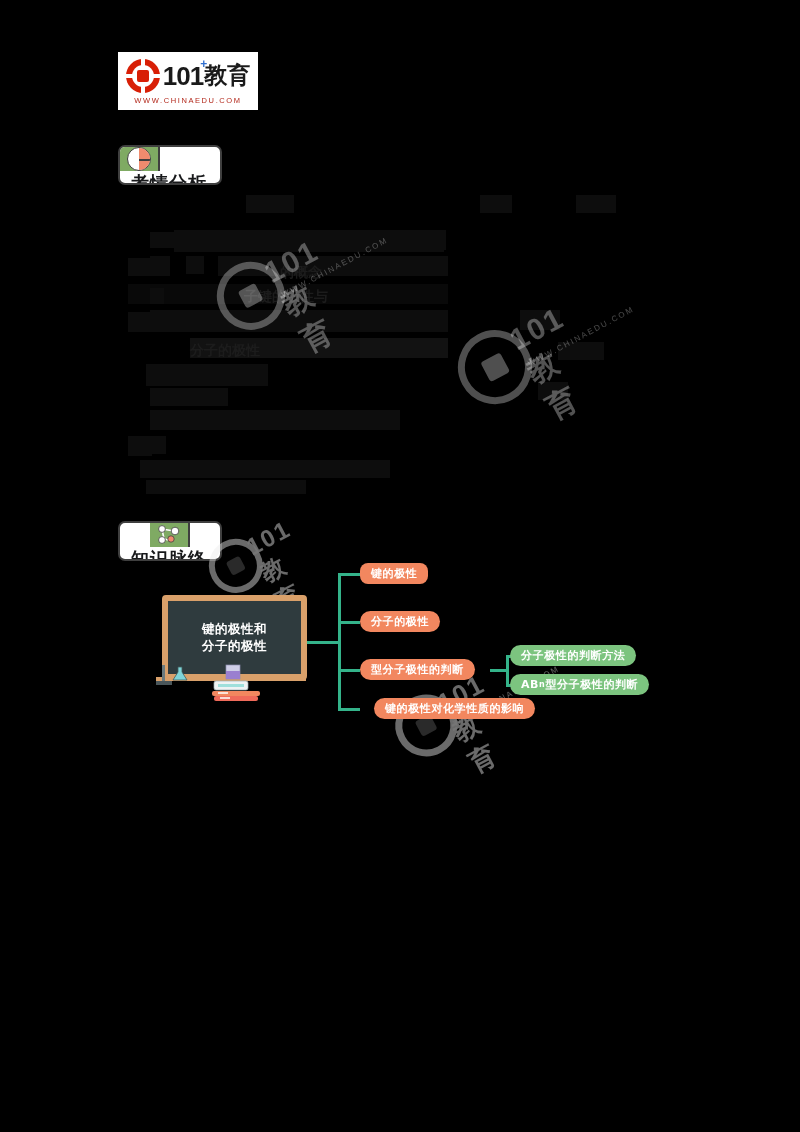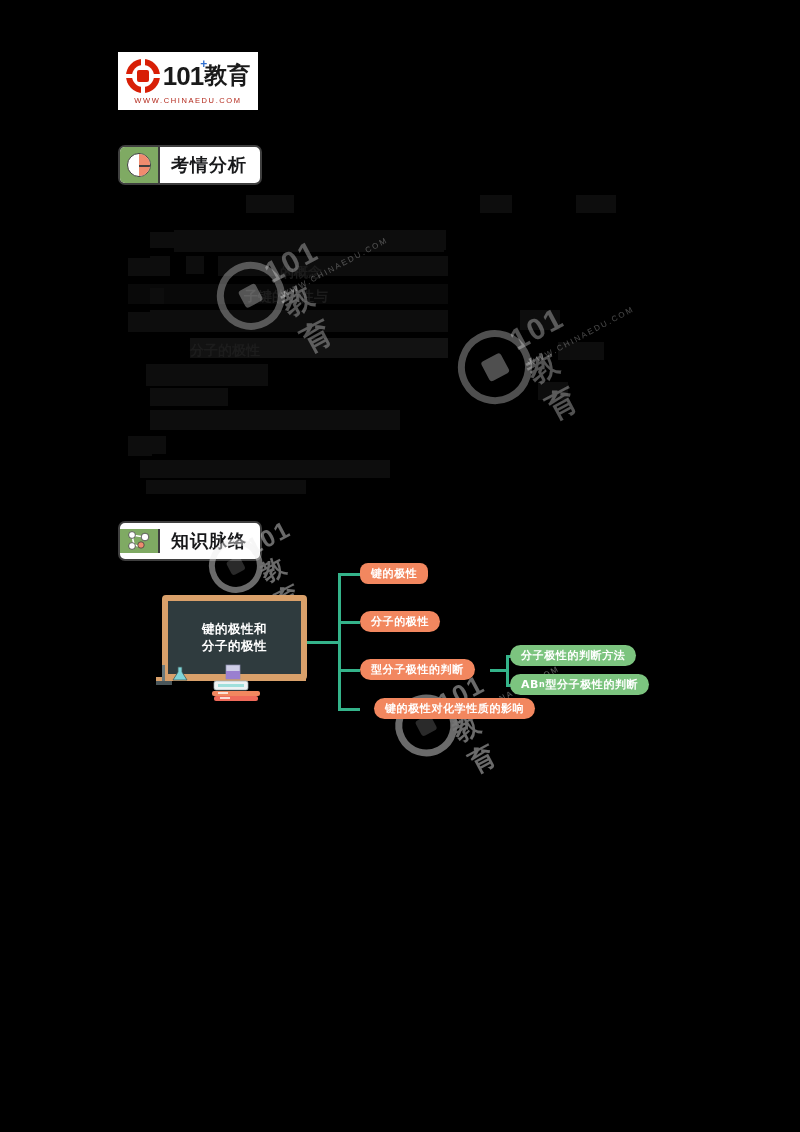--- a/index.html
+++ b/index.html
@@ -104,20 +104,21 @@
   .badge {
     position: absolute;
     height: 36px;
     background: #ffffff;
     border: 2px solid #3f3f3f;
     border-radius: 7px;
     display: flex;
     align-items: stretch;
     box-shadow: 3px 3px 0 rgba(0,0,0,0.55);
     overflow: hidden;
+    flex-direction: column;
   }
   .badge-icon {
     width: 38px;
     background: #7faa63;
     display: flex;
     align-items: center;
     justify-content: center;
     border-right: 2px solid #3f3f3f;
   }
   .badge-label {

